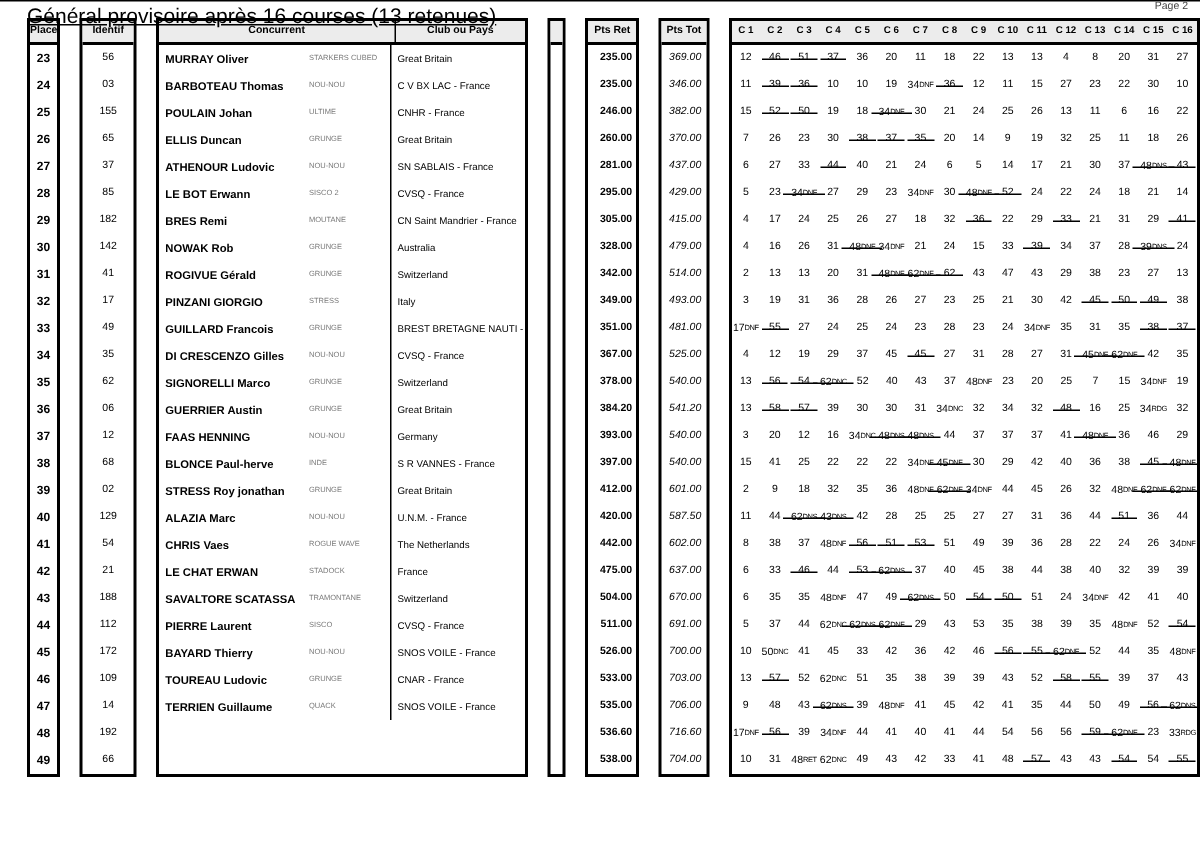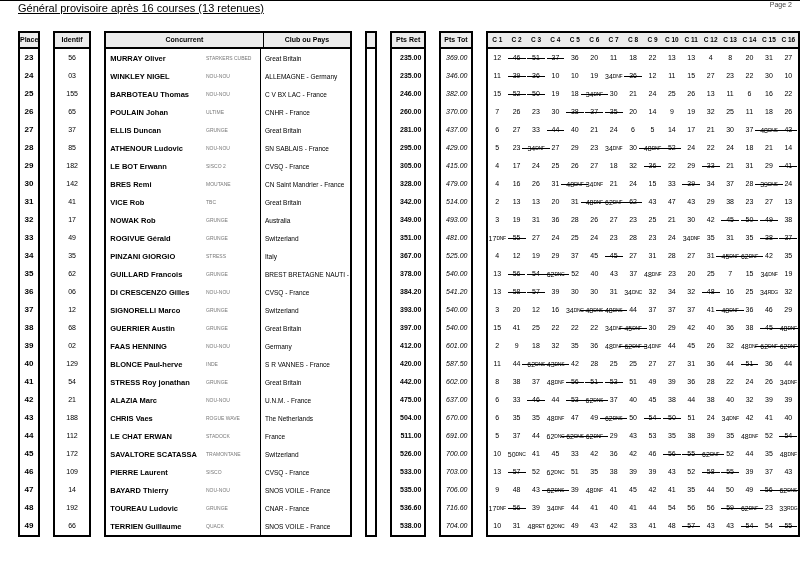--- a/index.html
+++ b/index.html
@@ -2,23 +2,23 @@
 <html><head>
 <meta charset="utf-8">
 <style>
   html,body{margin:0;padding:0;}
   .page{
     width:800px;height:566px;background:#fff;position:relative;
     font-family:"Liberation Sans", sans-serif;color:#000;
     border-top:1px solid #000;box-sizing:border-box;overflow:hidden;
   }
   .topbar{position:relative;height:11px;}
-  .title{position:absolute;left:18px;top:1px;font-size:11px;text-decoration:underline;white-space:nowrap;}
+  .title{position:absolute;left:18px;top:1px;font-size:14px;text-decoration:underline;white-space:nowrap;}
   .pageno{position:absolute;right:8px;top:0px;font-size:7px;color:#444;}
-  .tbl{display:flex;margin-left:18px;gap:13px;margin-top:19px;}
+  .tbl{display:flex;margin-left:18px;gap:13px;}
   .blk{border:2px solid #000;box-sizing:border-box;background:#fff;}
   .hd{height:14px;line-height:14px;border-bottom:2px solid #000;font-size:7px;font-weight:bold;
       background:#ececec;text-align:center;white-space:nowrap;overflow:hidden;}
   .b-place{width:22px;} .b-id{width:44px;} .b-main{width:248px;} .b-sp{width:13px;}
   .b-ret{width:42px;} .b-tot{width:38px;} .b-races{width:367px;}
   .row{height:18px;line-height:18px;white-space:nowrap;overflow:hidden;}
   .b-place .row{font-size:8px;font-weight:bold;text-align:center;}
   .b-id .row{font-size:7px;text-align:center;}
   .mhead{display:flex;}
   .mhead .h-conc{width:157px;}
@@ -121,27 +121,20 @@
       <div>
           <div class="mrow">
             <div class="conc">
               <div class="nm">MURRAY Oliver</div>
               <div class="boat">STARKERS CUBED</div>
             </div>
             <div class="club">Great Britain</div>
           </div>
           <div class="mrow">
             <div class="conc">
-              <div class="nm">WINKLEY NIGEL</div>
-              <div class="boat">NOU-NOU</div>
-            </div>
-            <div class="club">ALLEMAGNE - Germany</div>
-          </div>
-          <div class="mrow">
-            <div class="conc">
               <div class="nm">BARBOTEAU Thomas</div>
               <div class="boat">NOU-NOU</div>
             </div>
             <div class="club">C V BX LAC - France</div>
           </div>
           <div class="mrow">
             <div class="conc">
               <div class="nm">POULAIN Johan</div>
               <div class="boat">ULTIME</div>
             </div>
@@ -167,27 +160,20 @@
               <div class="boat">SISCO 2</div>
             </div>
             <div class="club">CVSQ - France</div>
           </div>
           <div class="mrow">
             <div class="conc">
               <div class="nm">BRES Remi</div>
               <div class="boat">MOUTANE</div>
             </div>
             <div class="club">CN Saint Mandrier - France</div>
-          </div>
-          <div class="mrow">
-            <div class="conc">
-              <div class="nm">VICE Rob</div>
-              <div class="boat">TBC</div>
-            </div>
-            <div class="club">Great Britain</div>
           </div>
           <div class="mrow">
             <div class="conc">
               <div class="nm">NOWAK Rob</div>
               <div class="boat">GRUNGE</div>
             </div>
             <div class="club">Australia</div>
           </div>
           <div class="mrow">
             <div class="conc">

